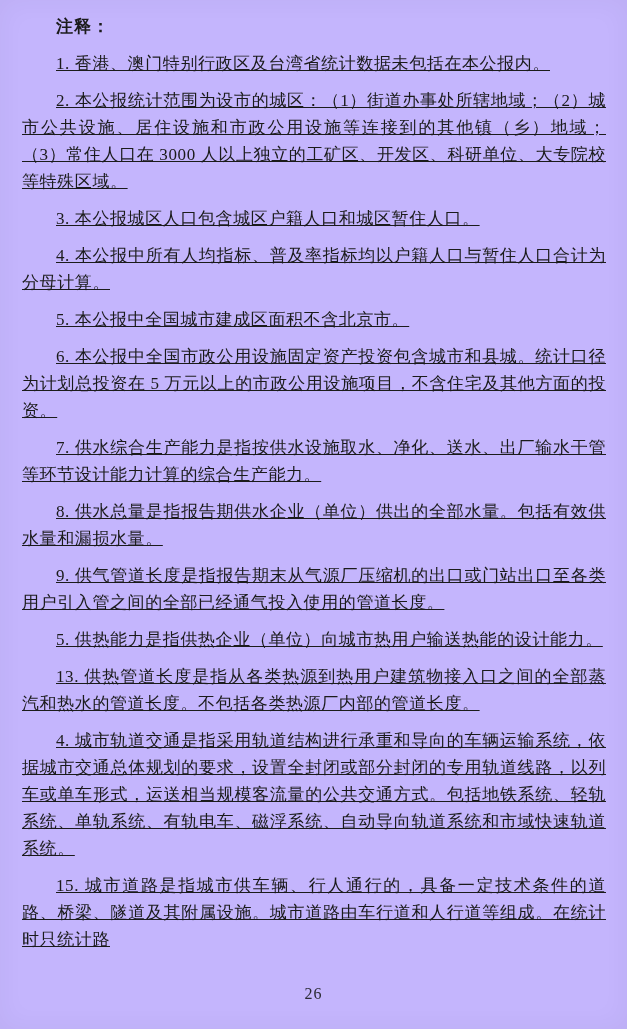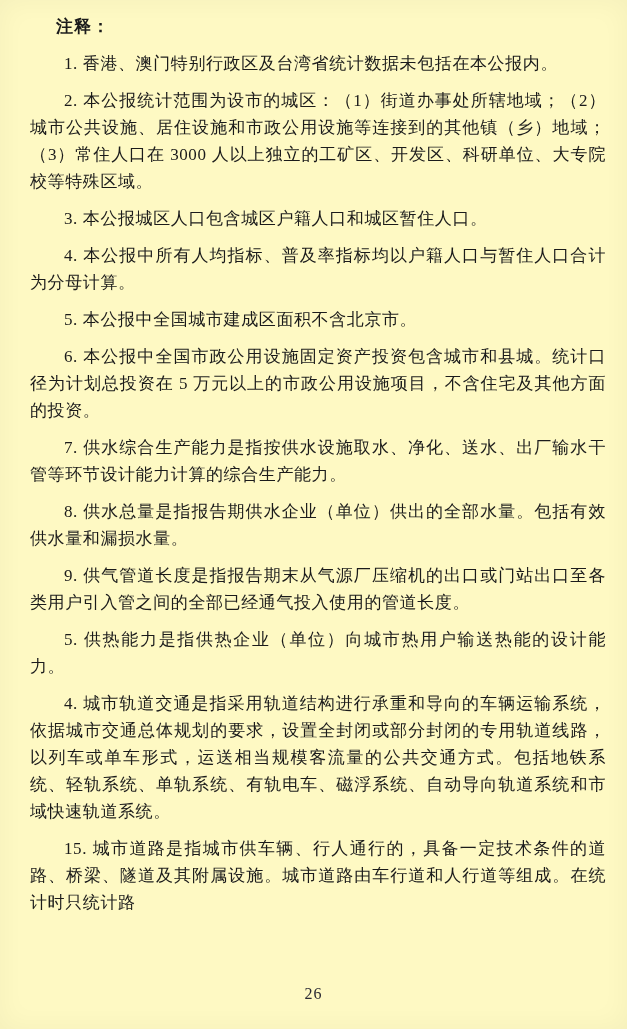--- a/index.html
+++ b/index.html
@@ -5,21 +5,21 @@
   html, body {
     margin: 0;
     padding: 0;
     background: #ffffff;
   }
   .page {
     position: relative;
     width: 627px;
     height: 1029px;
     margin: 0 auto;
-    background: #fef9c3;
+    background: #c4b5fd;
     box-shadow: inset 0 0 28px rgba(0,0,0,0.045);
     overflow: hidden;
     font-family: "Liberation Serif", "DejaVu Serif", serif;
     color: #1b1b1b;
   }
   .content {
     position: absolute;
     top: 13px;
     left: 22px;
     right: 21px;
@@ -31,21 +31,22 @@
     text-indent: 2em;
     letter-spacing: 1px;
     margin: 0;
   }
   .note {
     font-size: 17px;
     line-height: 27px;
     text-align: justify;
     text-indent: 2em;
     letter-spacing: 0.6px;
-    margin: 10px 0 0 8px;
+    margin: 10px 0 0 0;
+    text-decoration: underline;
   }
   .note:first-of-type {
     margin-top: 13px;
   }
   .page-number {
     position: absolute;
     bottom: 26px;
     left: 0;
     right: 0;
     text-align: center;
@@ -63,17 +64,18 @@
     <p class="note">1. 香港、澳门特别行政区及台湾省统计数据未包括在本公报内。</p>
     <p class="note">2. 本公报统计范围为设市的城区：（1）街道办事处所辖地域；（2）城市公共设施、居住设施和市政公用设施等连接到的其他镇（乡）地域；（3）常住人口在 3000 人以上独立的工矿区、开发区、科研单位、大专院校等特殊区域。</p>
     <p class="note">3. 本公报城区人口包含城区户籍人口和城区暂住人口。</p>
     <p class="note">4. 本公报中所有人均指标、普及率指标均以户籍人口与暂住人口合计为分母计算。</p>
     <p class="note">5. 本公报中全国城市建成区面积不含北京市。</p>
     <p class="note">6. 本公报中全国市政公用设施固定资产投资包含城市和县城。统计口径为计划总投资在 5 万元以上的市政公用设施项目，不含住宅及其他方面的投资。</p>
     <p class="note">7. 供水综合生产能力是指按供水设施取水、净化、送水、出厂输水干管等环节设计能力计算的综合生产能力。</p>
     <p class="note">8. 供水总量是指报告期供水企业（单位）供出的全部水量。包括有效供水量和漏损水量。</p>
     <p class="note">9. 供气管道长度是指报告期末从气源厂压缩机的出口或门站出口至各类用户引入管之间的全部已经通气投入使用的管道长度。</p>
     <p class="note">5. 供热能力是指供热企业（单位）向城市热用户输送热能的设计能力。</p>
+    <p class="note">13. 供热管道长度是指从各类热源到热用户建筑物接入口之间的全部蒸汽和热水的管道长度。不包括各类热源厂内部的管道长度。</p>
     <p class="note">4. 城市轨道交通是指采用轨道结构进行承重和导向的车辆运输系统，依据城市交通总体规划的要求，设置全封闭或部分封闭的专用轨道线路，以列车或单车形式，运送相当规模客流量的公共交通方式。包括地铁系统、轻轨系统、单轨系统、有轨电车、磁浮系统、自动导向轨道系统和市域快速轨道系统。</p>
     <p class="note">15. 城市道路是指城市供车辆、行人通行的，具备一定技术条件的道路、桥梁、隧道及其附属设施。城市道路由车行道和人行道等组成。在统计时只统计路</p>
   </div>
   <div class="page-number">26</div>
 </div>
 
 </body></html>

